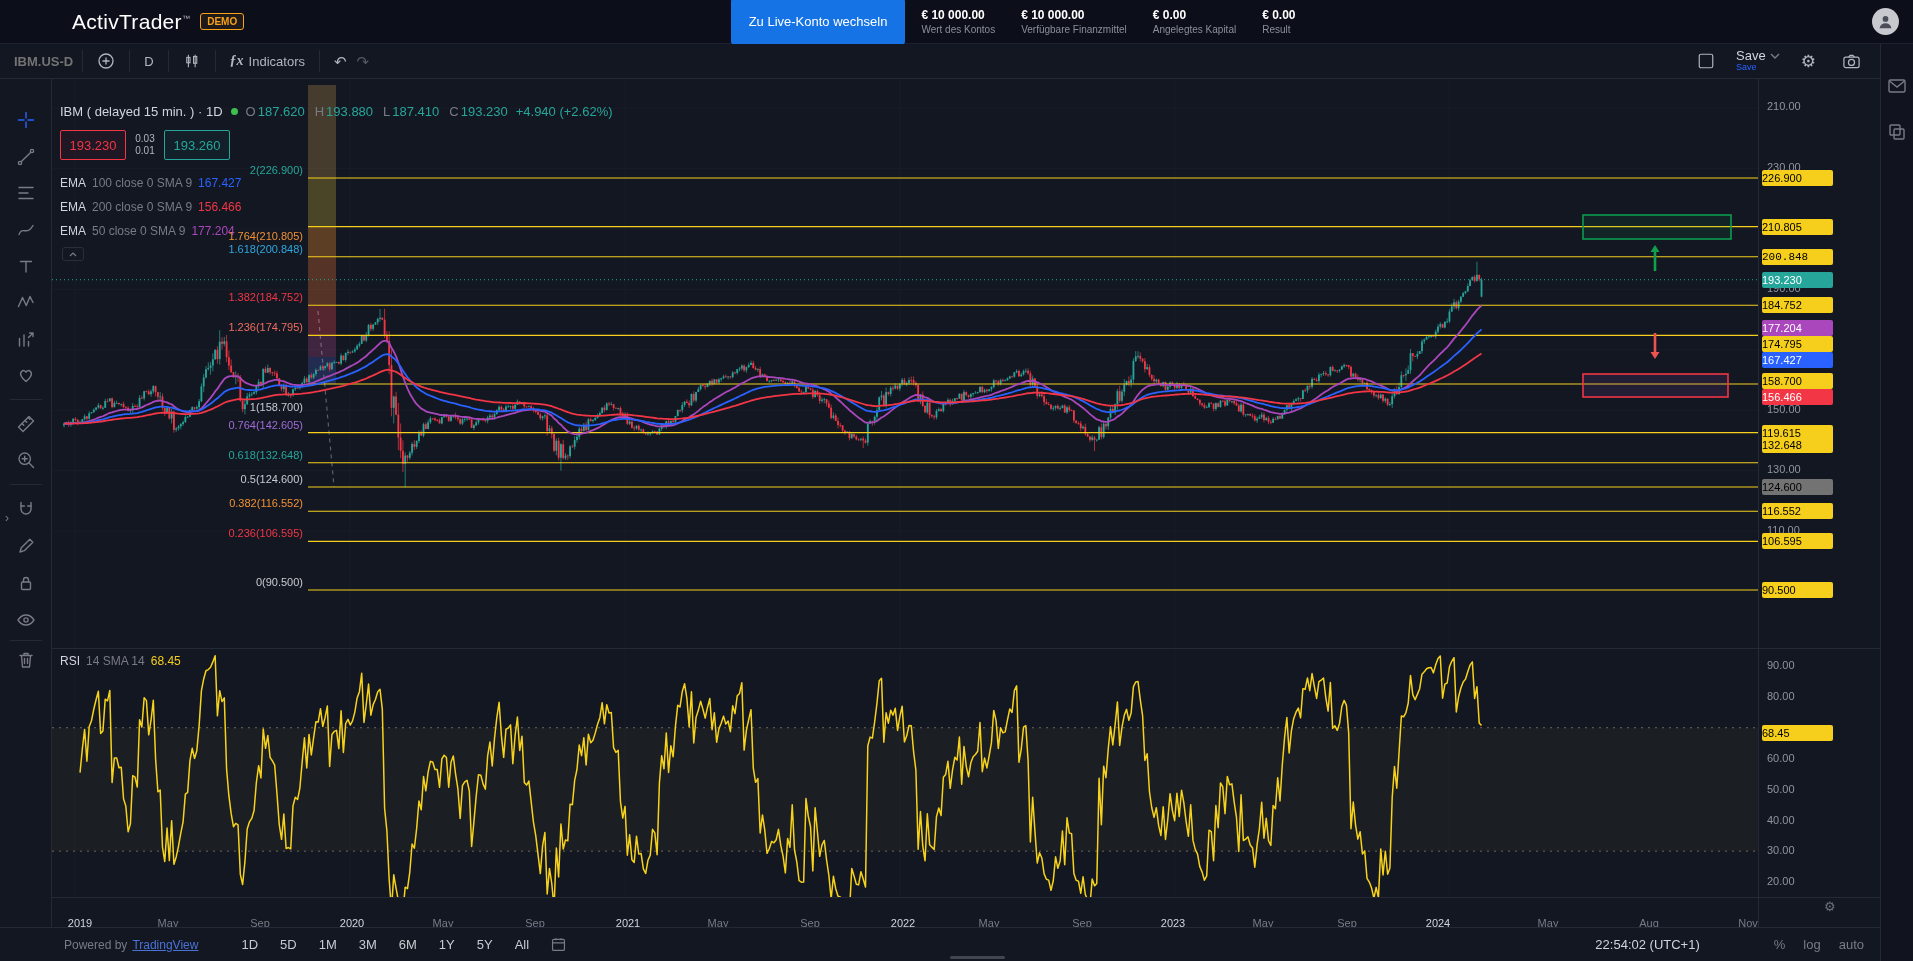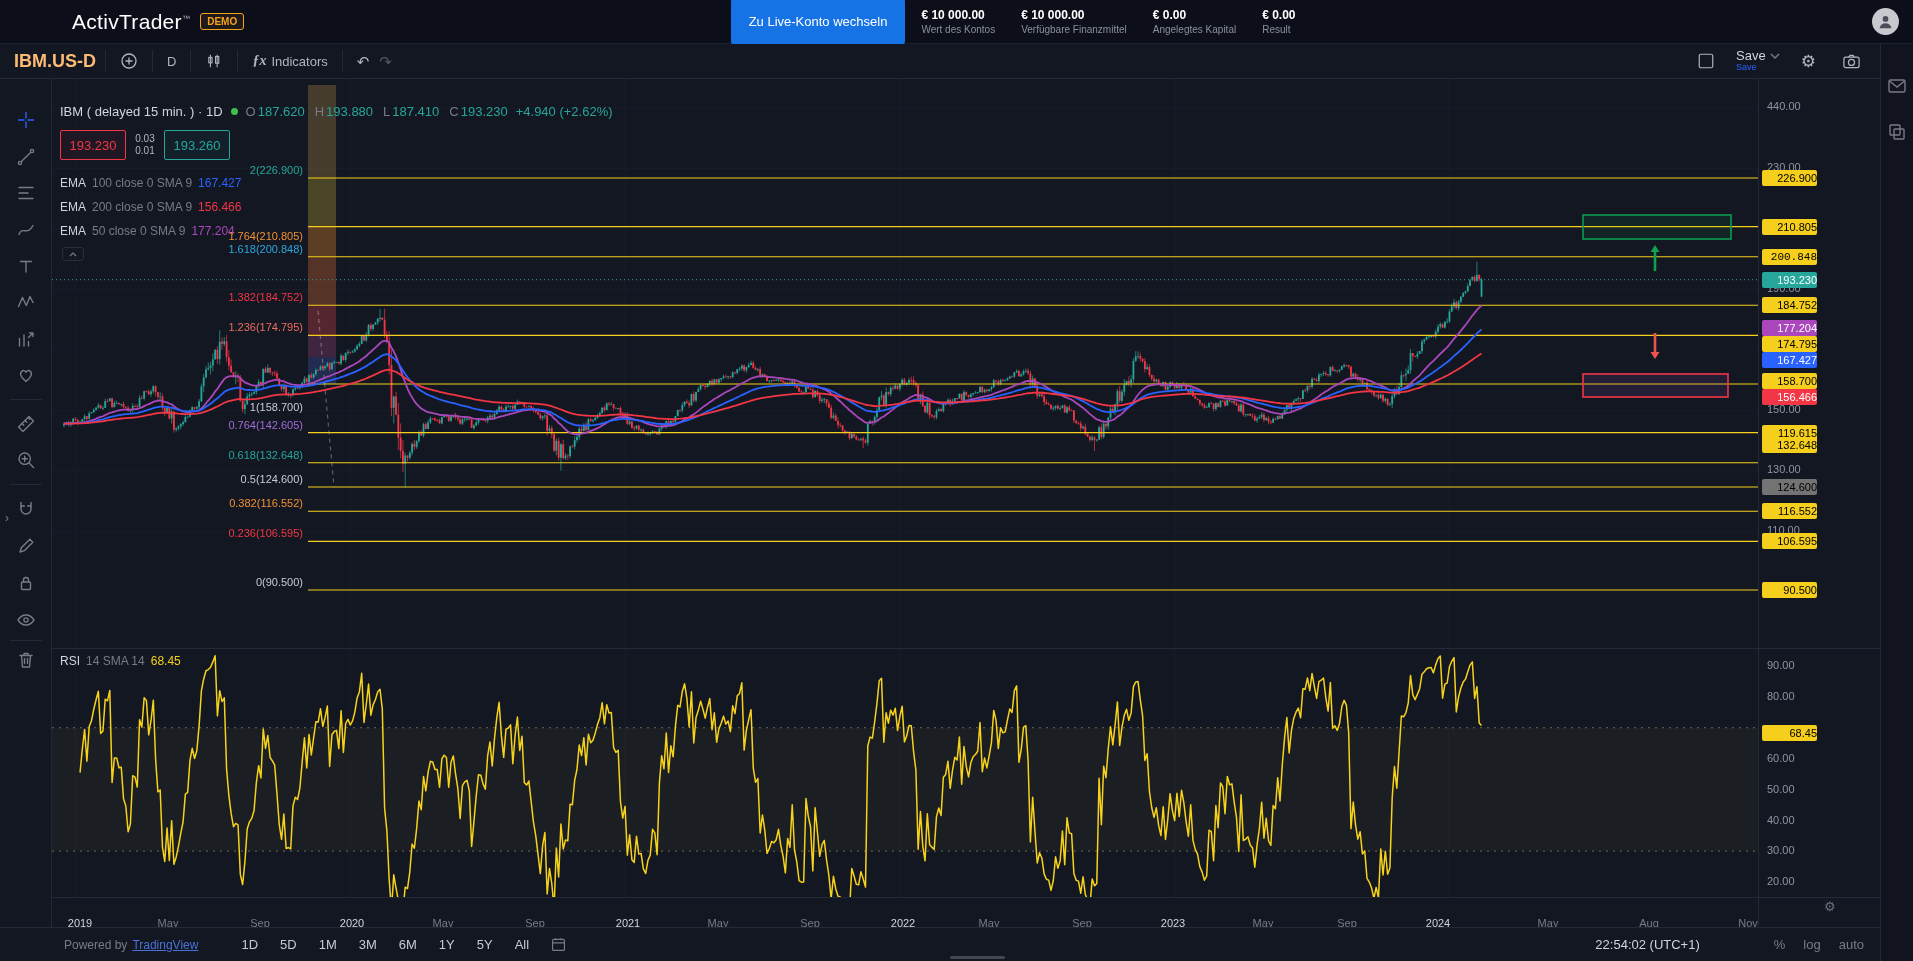--- a/index.html
+++ b/index.html
@@ -19,21 +19,21 @@
   #stats{display:flex;gap:26px;margin:0 90px 0 16px;}
   .stat .v{font-size:12px;color:#ffffff;font-weight:bold;}
   .stat .l{font-size:10px;color:#8b8f9b;margin-top:2px;}
   #avatar{width:27px;height:27px;border-radius:50%;background:#c7c9cf;display:flex;align-items:center;
           justify-content:center;margin-left:auto;cursor:pointer;}
 
   
   #toolbar{position:absolute;left:0;top:44px;width:1880px;height:35px;background:#131722;
            border-bottom:1px solid #242938;display:flex;align-items:center;padding:0 14px;}
   .tb-sep{width:1px;height:22px;background:#242938;margin:0 9px;}
-  #tb-symbol{font-weight:bold;font-size:18px;color:#fdba74;cursor:pointer;}
+  #tb-symbol{font-weight:bold;font-size:13px;color:#737373;cursor:pointer;}
   .tb-btn{display:flex;align-items:center;gap:5px;color:#b2b5be;cursor:pointer;padding:3px 5px;border-radius:3px;}
   .glyph{font-size:15px;line-height:1;}
   #fx{font-family:"Liberation Serif",serif;font-style:italic;font-weight:bold;font-size:14px;color:#b2b5be;}
   #tb-right{margin-left:auto;display:flex;align-items:center;gap:16px;}
   #save-wrap{display:flex;align-items:flex-start;gap:4px;cursor:pointer;}
   #save-main{font-size:13px;color:#d1d4dc;line-height:12px;}
   #save-sub{font-size:9px;color:#2962ff;line-height:10px;}
   svg.ic{display:block;}
 
   
@@ -48,22 +48,22 @@
   
   #right-rail{position:absolute;right:0;top:44px;width:33px;height:917px;background:#11141e;
               border-left:1px solid #242938;display:flex;flex-direction:column;align-items:center;
               padding-top:32px;gap:26px;}
   .rail-ic{cursor:pointer;}
 
   
   .divider-h{position:absolute;height:1px;background:#242938;}
   .divider-v{position:absolute;width:1px;background:#242938;}
   .axis-label{position:absolute;font-size:11px;color:#9094a0;}
-  .badge{position:absolute;left:1762px;width:55px;height:16px;border-radius:2px;font-size:11px;
-         line-height:16px;text-align:right;}
+  .badge{position:absolute;left:1762px;width:71px;height:16px;border-radius:2px;font-size:11px;
+         line-height:16px;text-align:left;}
   .fib-label{position:absolute;left:52px;width:251px;text-align:right;font-size:11px;pointer-events:none;}
   .time-label{position:absolute;top:9px;font-size:11px;color:#787b86;transform:translateX(-50%);}
   .time-label.major{color:#d1d4dc;}
 
   
   #legend-row1{position:absolute;left:60px;top:104px;display:flex;align-items:center;gap:8px;font-size:13px;}
   #legend-row1 .pair{display:flex;gap:2px;}
   #legend-row1 .k{color:#787b86;}
   #legend-row1 .vv{color:#26a69a;}
   #status-dot{width:7px;height:7px;border-radius:50%;}
@@ -1667,21 +1667,21 @@
       <div class="fib-label" style="top: 321.383px; color: rgb(239, 108, 95);">1.236(174.795)</div>
       <div class="fib-label" style="top: 369.998px; color: rgb(200, 202, 208); margin-top: 31px;">1(158.700)</div>
       <div class="fib-label" style="top: 418.613px; color: rgb(160, 107, 214);">0.764(142.605)</div>
       <div class="fib-label" style="top: 448.688px; color: rgb(38, 166, 154);">0.618(132.648)</div>
       <div class="fib-label" style="top: 472.997px; color: rgb(200, 202, 208);">0.5(124.600)</div>
       <div class="fib-label" style="top: 497.306px; color: rgb(242, 145, 52);">0.382(116.552)</div>
       <div class="fib-label" style="top: 527.381px; color: rgb(242, 54, 69);">0.236(106.595)</div>
       <div class="fib-label" style="top: 575.996px; color: rgb(200, 202, 208);">0(90.500)</div>
     </div>
   <div id="price-axis">
-      <div class="axis-label" style="left: 1767px; top: 100px;">440.00</div>
+      <div class="axis-label" style="left: 1767px; top: 100px;">210.00</div>
       <div class="axis-label" style="left: 1767px; top: 161px;">230.00</div>
       <div class="axis-label" style="left: 1767px; top: 282px;">190.00</div>
       <div class="axis-label" style="left: 1767px; top: 342px;">170.00</div>
       <div class="axis-label" style="left: 1767px; top: 403px;">150.00</div>
       <div class="axis-label" style="left: 1767px; top: 463px;">130.00</div>
       <div class="axis-label" style="left: 1767px; top: 524px;">110.00</div>
       <div class="axis-label" style="left: 1767px; top: 659px;">90.00</div>
       <div class="axis-label" style="left: 1767px; top: 690px;">80.00</div>
       <div class="axis-label" style="left: 1767px; top: 752px;">60.00</div>
       <div class="axis-label" style="left: 1767px; top: 783px;">50.00</div>

